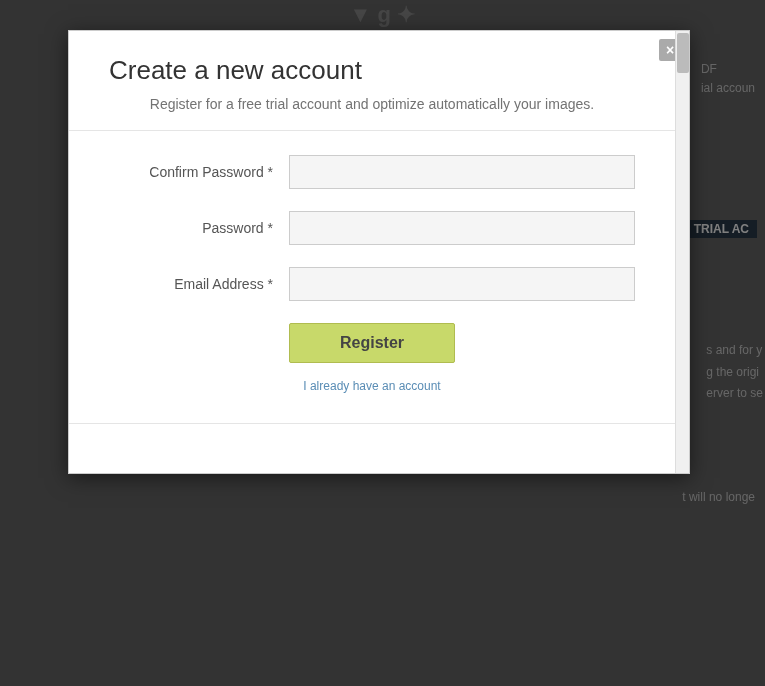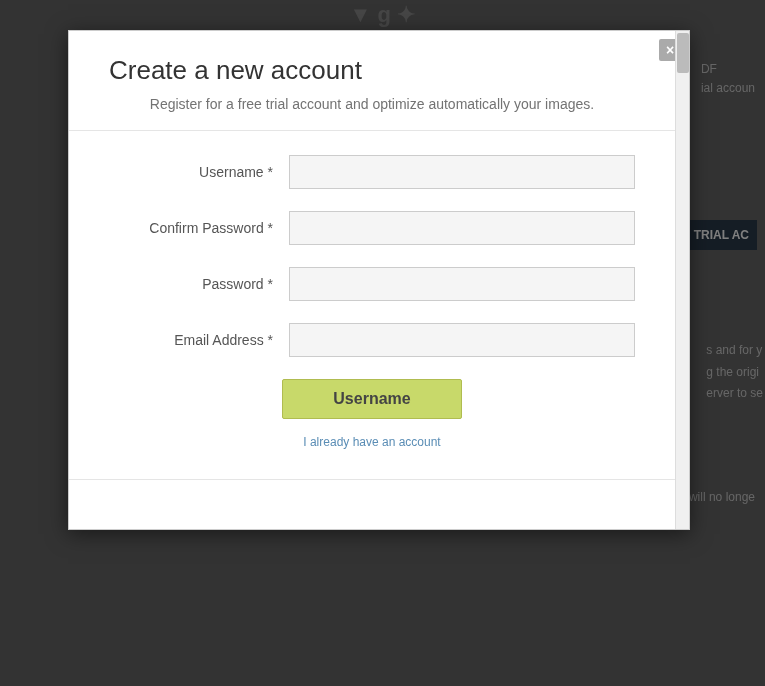--- a/index.html
+++ b/index.html
@@ -26,21 +26,21 @@
       color: #ccc;
       font-size: 12px;
       line-height: 1.6;
     }
 
     .bg-button-right {
       position: absolute;
       top: 220px; right: 8px;
       background: #2a3a4a;
       color: #fff;
-      padding: 8px 8px;
+      padding: 2px 8px;
       font-size: 12px;
       font-weight: bold;
     }
 
     .bg-text-lower-right {
       position: absolute;
       top: 340px; right: 2px;
       color: #ccc;
       font-size: 12px;
       line-height: 1.8;
@@ -242,42 +242,38 @@
   </div>
 
   <div class="modal-body">
 
     <h2 class="modal-title">Create a new account</h2>
 
     <p class="modal-subtitle">Register for a free trial account and optimize automatically your images.</p>
 
     <hr class="modal-divider">
 
-    <div class="form-row">
-      <label class="form-label">Username *</label>
-      <input type="text" class="form-input" placeholder="" style="">
-    </div>
 
     <div class="form-row">
       <label class="form-label">Confirm Password *</label>
       <input type="password" class="form-input" placeholder="" style="">
     </div>
 
     <div class="form-row">
       <label class="form-label">Password *</label>
       <input type="password" class="form-input" placeholder="" style="">
     </div>
 
     <div class="form-row">
       <label class="form-label">Email Address *</label>
       <input type="email" class="form-input" placeholder="" style="">
     </div>
 
     <div class="form-actions">
-      <button class="register-btn">Username</button>
+      <button class="register-btn">Register</button>
 
       <a class="already-link">I already have an account</a>
     </div>
 
   </div>
 
   <div class="modal-footer"></div>
 
 </div>
 

